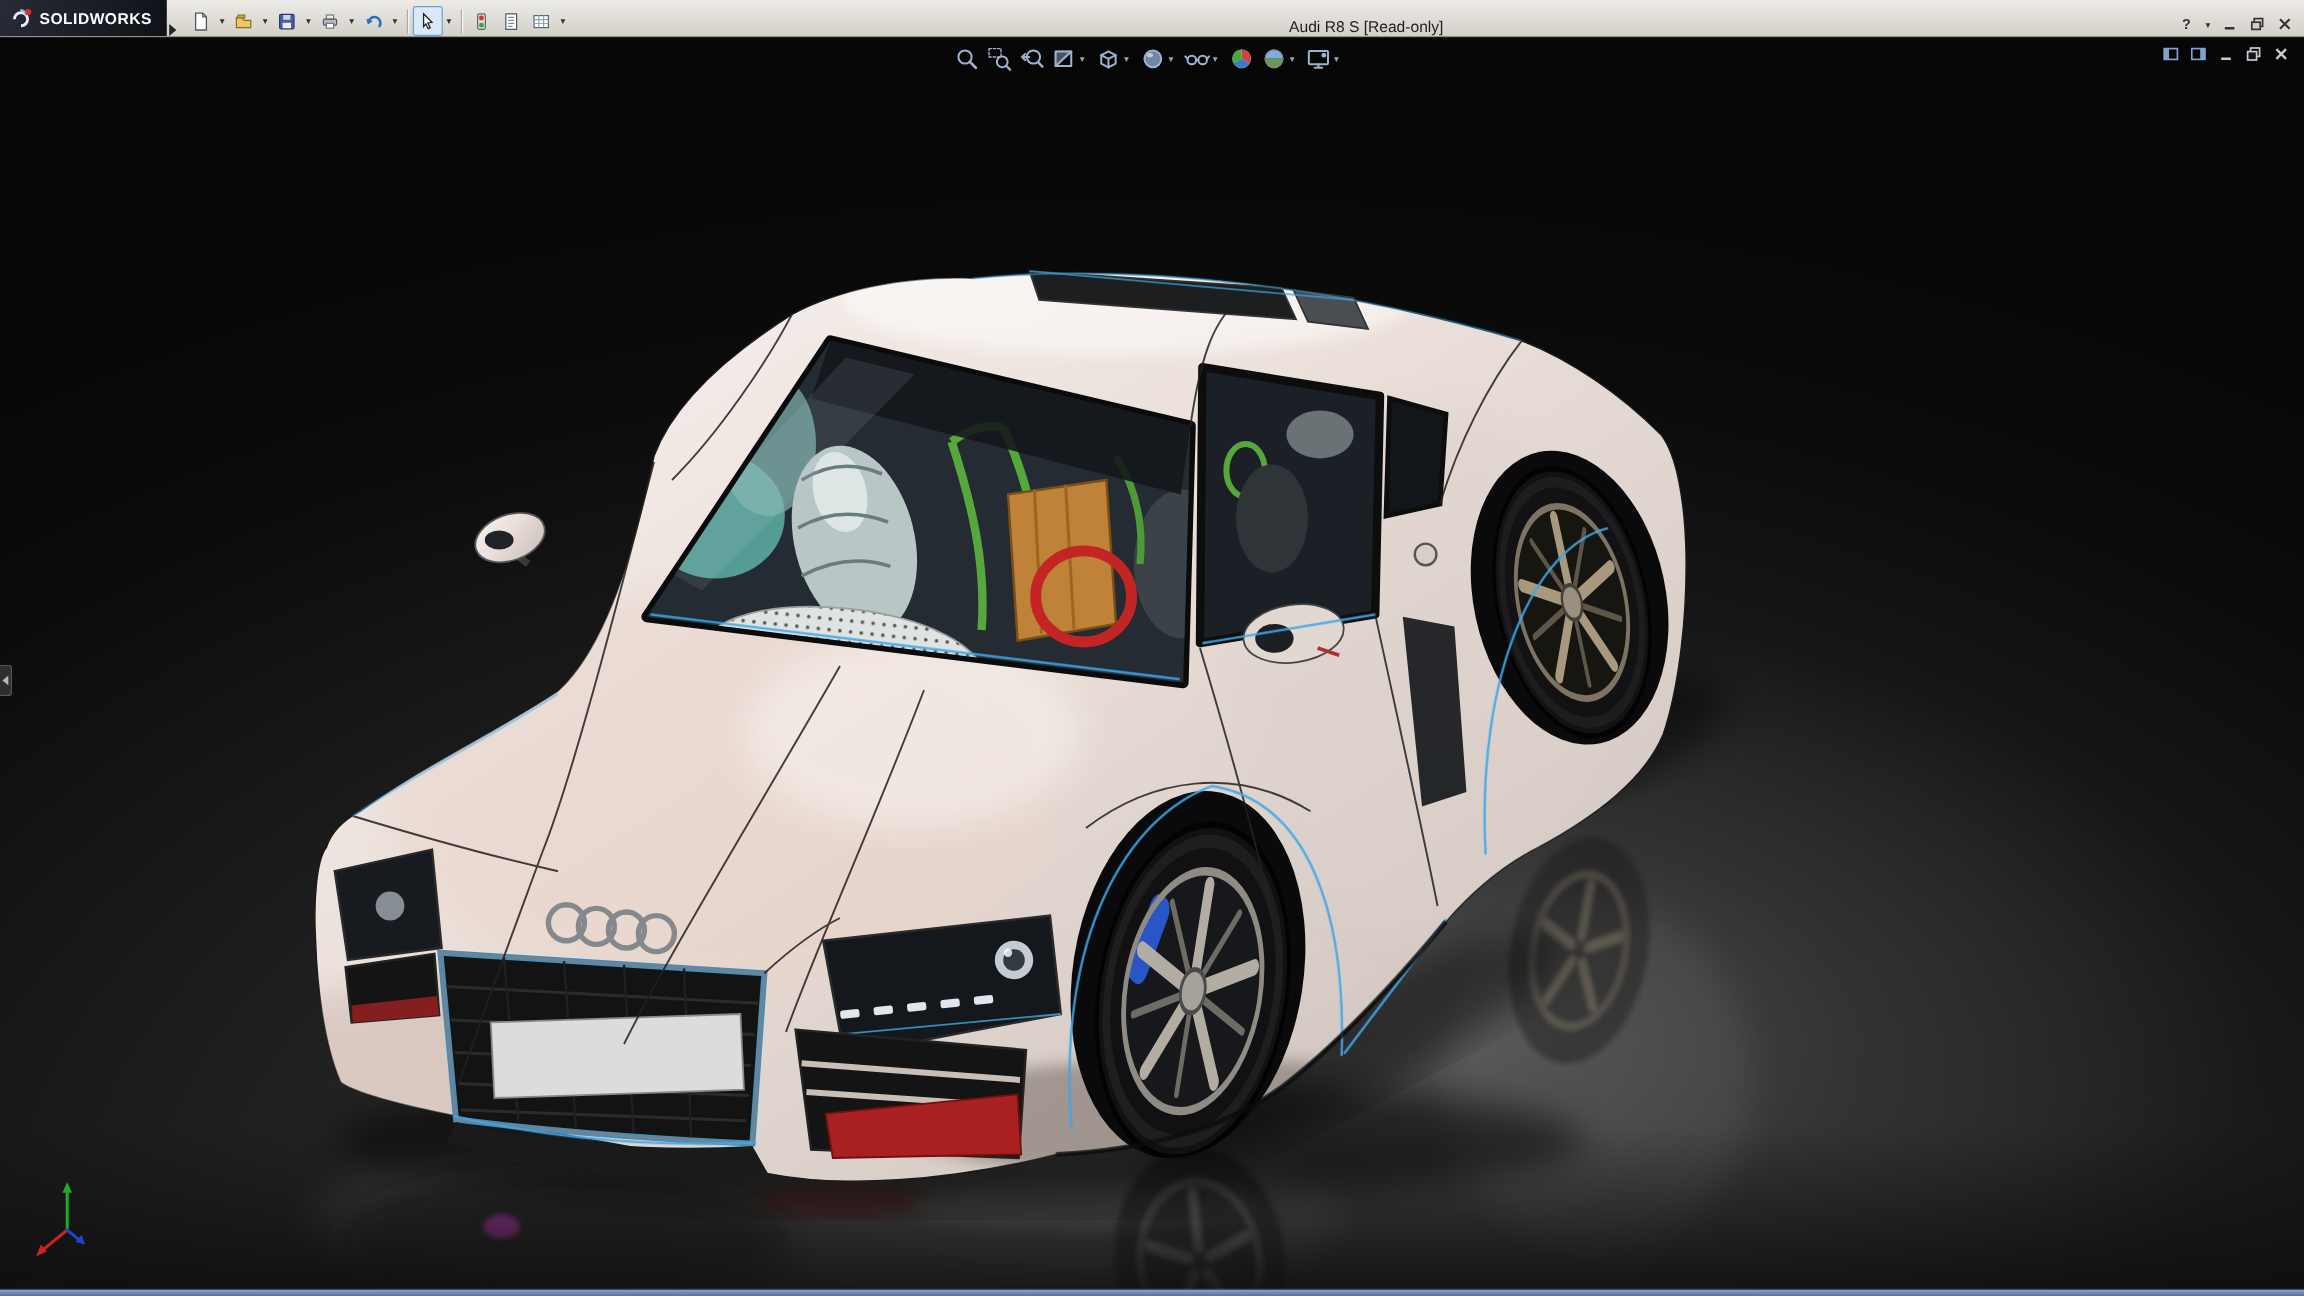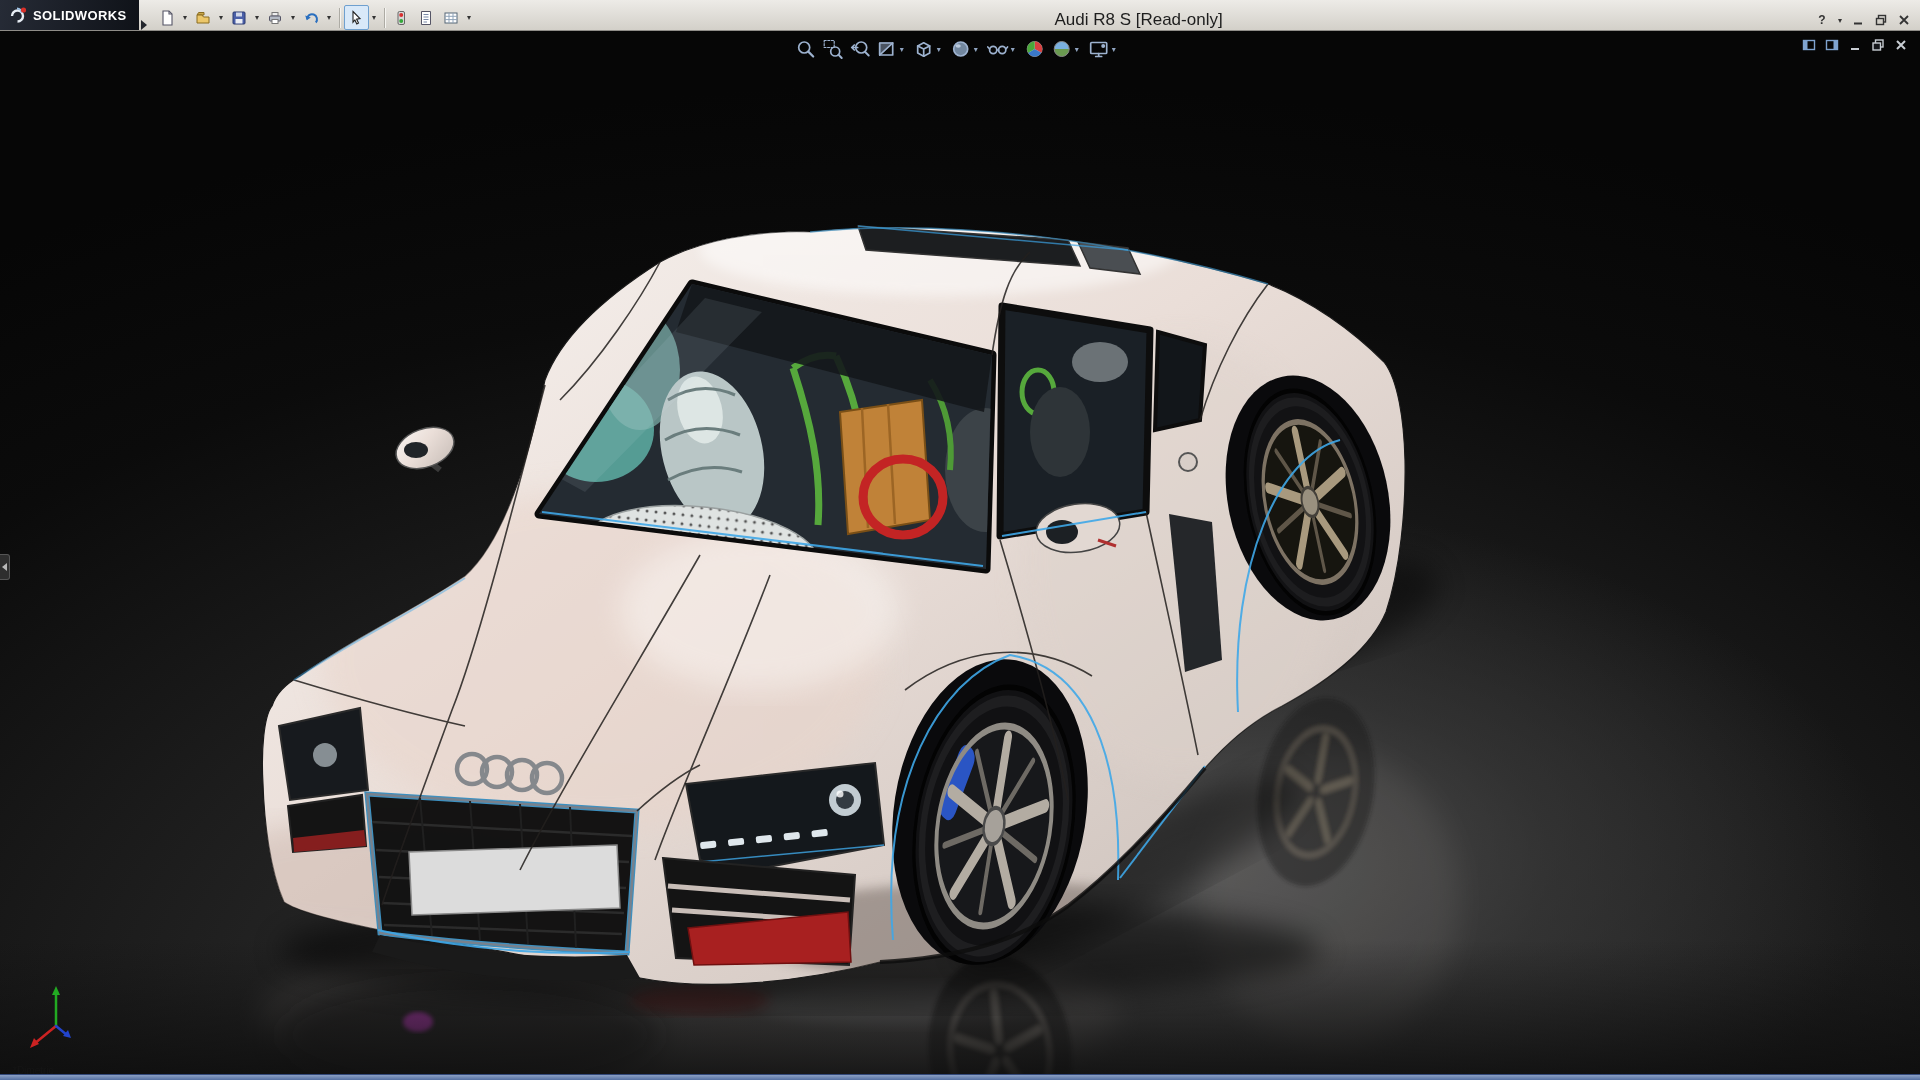--- a/index.html
+++ b/index.html
@@ -16,21 +16,21 @@
   .menu-flyout{width:0;height:0;border-left:6px solid #23262d;border-top:5px solid transparent;
     border-bottom:5px solid transparent;margin:0 8px 0 2px}
   .tb{display:flex;align-items:center}
   .tb-btn{width:25px;height:25px;display:flex;align-items:center;justify-content:center;
     border:1px solid transparent;border-radius:2px;background:transparent}
   .tb-btn.active{background:#d9e9f9;border-color:#6fa0cf}
   .tb-caret{width:11px;height:25px;display:flex;align-items:center;justify-content:center;
     font-size:8px;color:#333}
   .tb-sep{width:1px;height:20px;background:#adaba4;box-shadow:1px 0 0 #f6f5f2;margin:0 4px}
   .window-title{position:absolute;left:59.3%;transform:translateX(-50%);
-    font-size:17px;color:#1d1d1d;white-space:nowrap}
+    font-size:13px;color:#1d1d1d;white-space:nowrap}
   .win-btns{margin-left:auto;display:flex;align-items:center;gap:3px;padding-right:6px}
   .win-btn{width:20px;height:20px;display:flex;align-items:center;justify-content:center;
     color:#333;font-size:12px;font-weight:bold}
   .win-caret{font-size:8px;color:#333;width:10px;text-align:center}
 
   
   .viewport{position:absolute;top:31px;left:0;right:0;bottom:6px;overflow:hidden;
     background:
       radial-gradient(ellipse 900px 480px at 63% 80%, rgba(86,86,86,.85) 0%, rgba(60,60,60,.6) 38%, rgba(20,20,20,0) 75%),
       radial-gradient(ellipse 1700px 950px at 50% 96%, #383838 0%, #232323 40%, #0b0b0b 78%, #060606 100%);}

